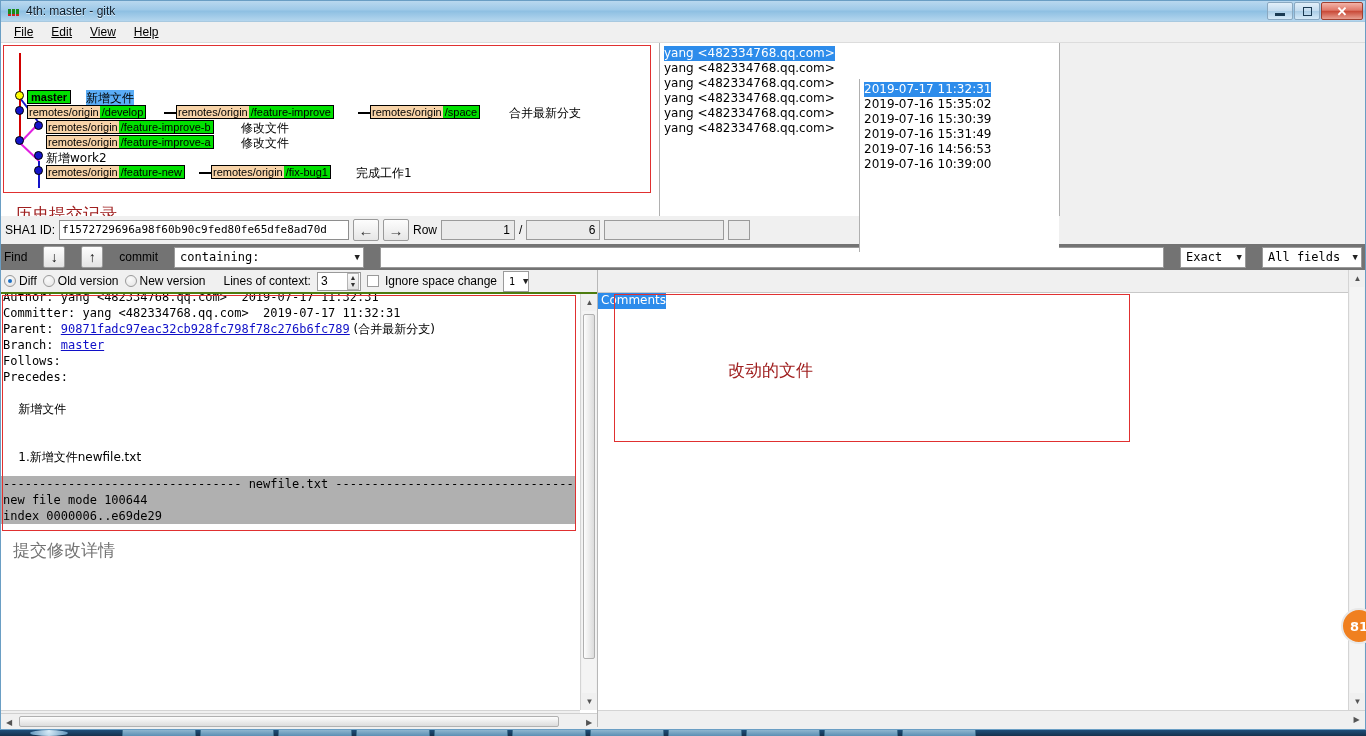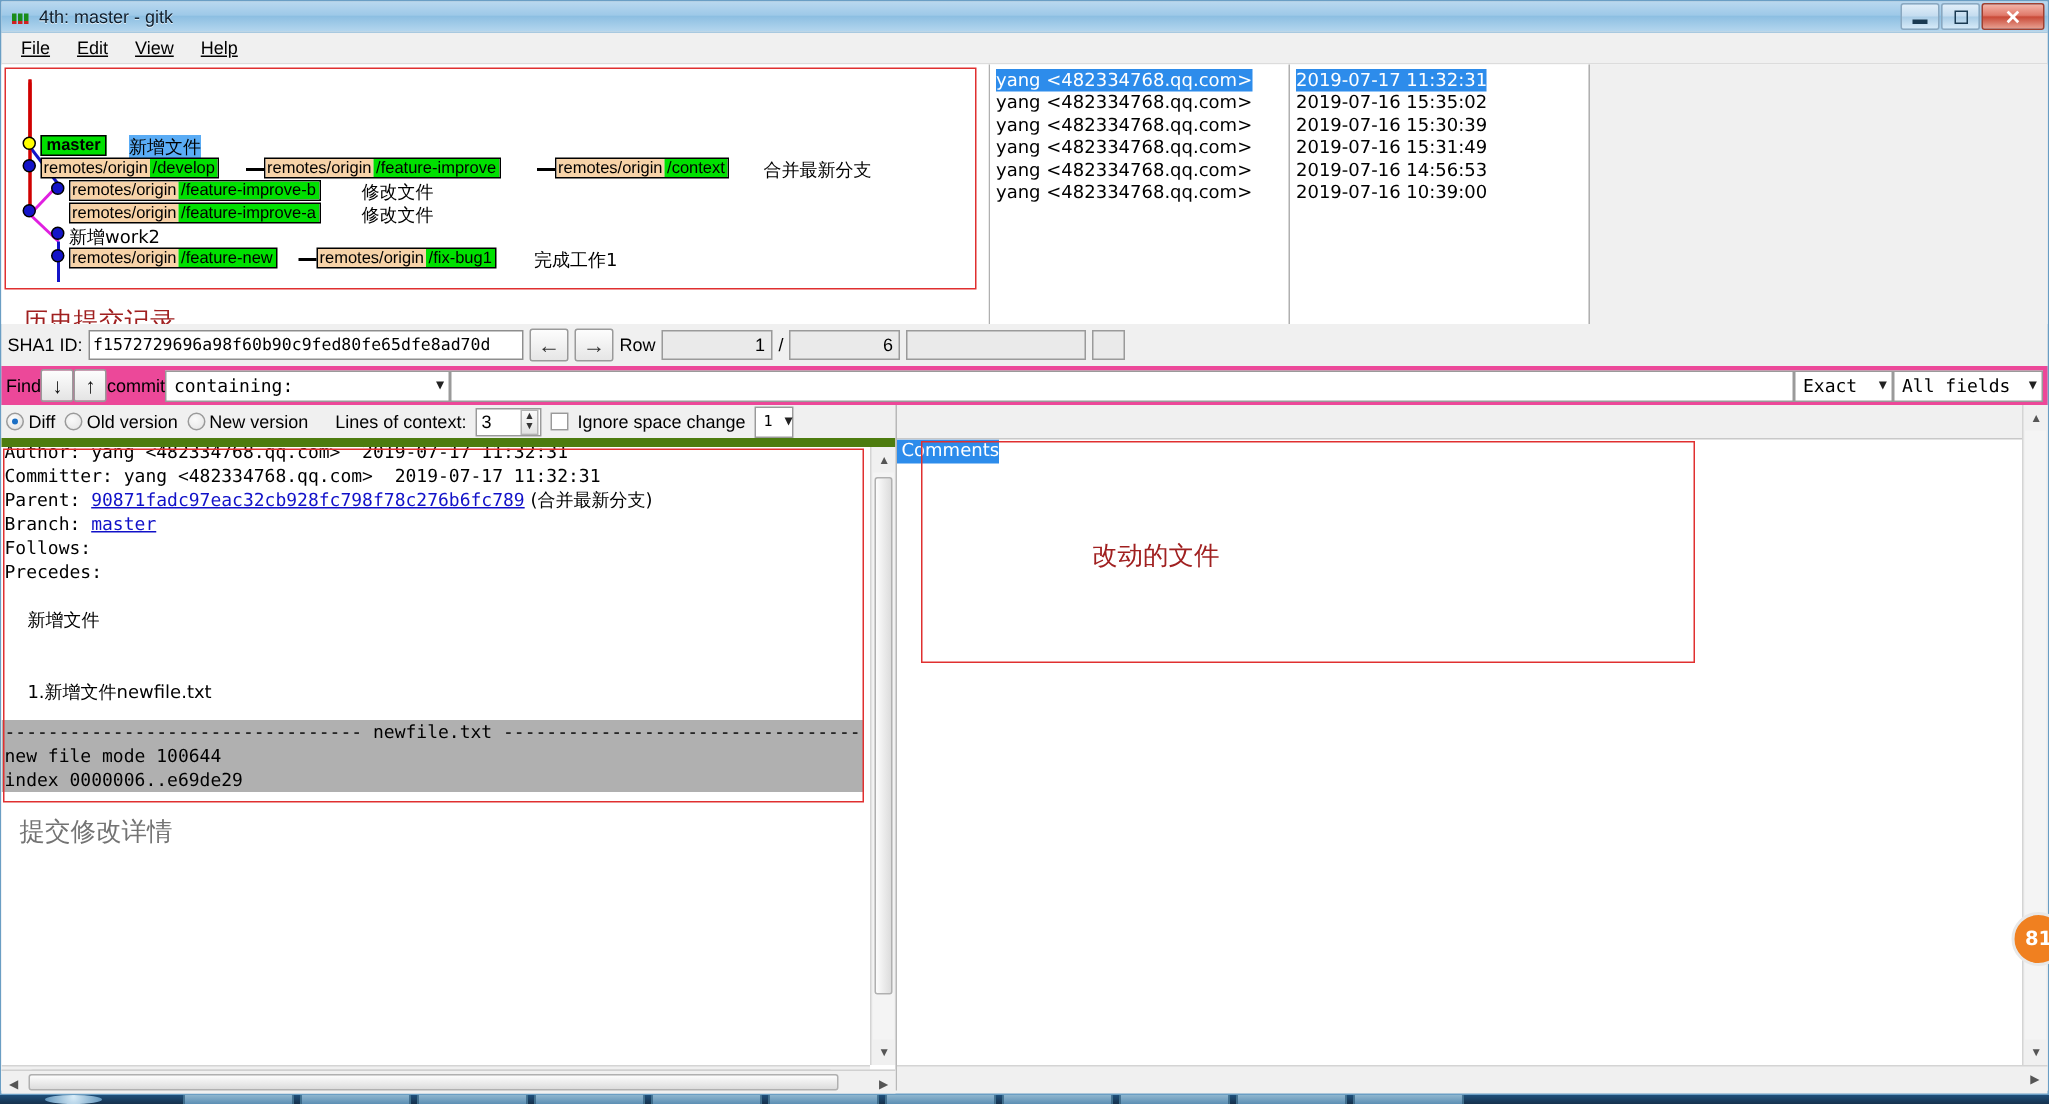--- a/index.html
+++ b/index.html
@@ -128,21 +128,21 @@
   }
   .node.head { background: #ffff00; }
 
   #author-pane, #date-pane {
     height: 173px; background: #fff;
     border-left: 1px solid #b0b0b0;
     padding: 3px 0 0 4px;
     overflow: hidden;
   }
   #author-pane { width: 200px; }
-  #date-pane { width: 200px; }
+  #date-pane { width: 200px; margin-top: 36px; }
   .meta-row {
     height: 15px; font-size: 12px; color: #000; white-space: nowrap;
     font-family: "DejaVu Sans", sans-serif;
     display: inline-block;
   }
   .meta-line { height: 15px; }
   .meta-row.sel { background: #2d8ceb; color: #fff; }
   #top-right-filler {
     flex: 1; background: #f0f0f0; height: 173px;
     border-left: 1px solid #b0b0b0;
@@ -182,22 +182,22 @@
     border: 1px solid #9a9a9a; background: #eaeaea;
     max-width: 120px;
   }
   #row-trail2 {
     height: 20px; width: 22px;
     border: 1px solid #9a9a9a; background: #eaeaea;
   }
 
   
   #find-row {
-    height: 26px; background: #ec4899;
-    display: flex; align-items: center; padding: 0 3px; gap: 0; justify-content: center;
+    height: 26px; background: #737373;
+    display: flex; align-items: center; padding: 0 3px; gap: 16px; justify-content: center;
   }
   .iconbtn {
     width: 22px; height: 22px;
     border: 1px solid #9a9a9a; border-radius: 2px;
     background: linear-gradient(to bottom, #fdfdfd, #e4e4e4);
     display:flex; align-items:center; justify-content:center;
     font-size: 14px; color: #111; font-weight: bold;
   }
   .combo {
     height: 21px; border: 1px solid #9a9a9a; background: #fff;
@@ -268,21 +268,21 @@
     position: absolute; right: 1px; top: 0px; width: 12px; height: 17px;
     display: flex; flex-direction: column; justify-content: center;
     align-items: center; font-size: 7px; line-height: 7px; color: #333;
     background: linear-gradient(to bottom,#fafafa,#e2e2e2);
     border: 1px solid #b4b4b4;
   }
   #tail-combo { width: 26px; }
 
   #diff-wrap {
     position: relative; flex: 1; background: #fff;
-    border-top: 6px solid #4d7c0f;
+    border-top: 2px solid #4d7c0f;
     overflow: hidden;
   }
   #diff-annot-box {
     position: absolute; left: 1px; top: 1px; width: 574px; height: 236px;
     border: 1px solid #e03030; pointer-events: none;
   }
   #diff-text {
     position: absolute; left: 2px; top: -5px; right: 22px;
     font-family: "DejaVu Sans Mono", monospace;
     font-size: 12px; color: #000; line-height: 16px;
@@ -459,21 +459,21 @@
             <span class="hl">/develop</span>
         </div>
         <div style="position:absolute;left:163px;top:8px;width:12px;height:2px;background:#000"></div>
         <div class="reftag" style="left:175px;top:1px">
           <span class="pre">remotes/origin</span>
             <span class="hl">/feature-improve</span>
         </div>
         <div style="position:absolute;left:357px;top:8px;width:12px;height:2px;background:#000"></div>
         <div class="reftag" style="left:369px;top:1px">
           <span class="pre">remotes/origin</span>
-            <span class="hl">/context</span>
+            <span class="hl">/space</span>
         </div>
         <div class="commit-msg" style="left:508px;top:1px">合并最新分支</div>
       </div>
 
       <div class="row" style="top:76px">
         <div class="reftag" style="left:45px;top:1px">
           <span class="pre">remotes/origin</span>
             <span class="hl">/feature-improve-b</span>
         </div>
         <div class="commit-msg" style="left:240px;top:1px">修改文件</div>

